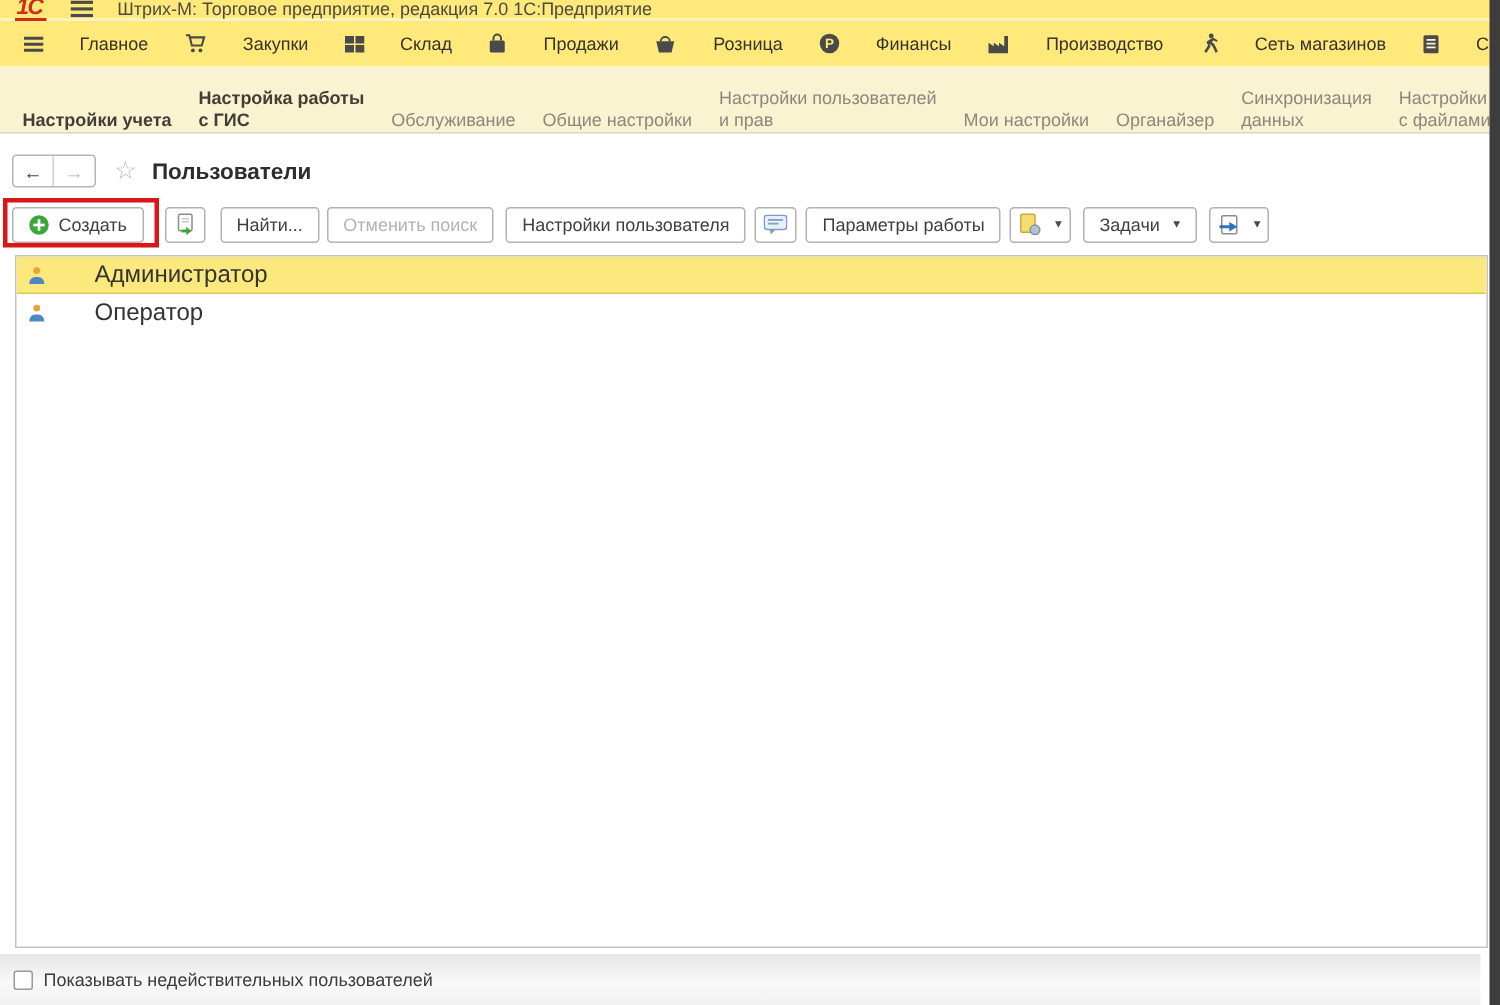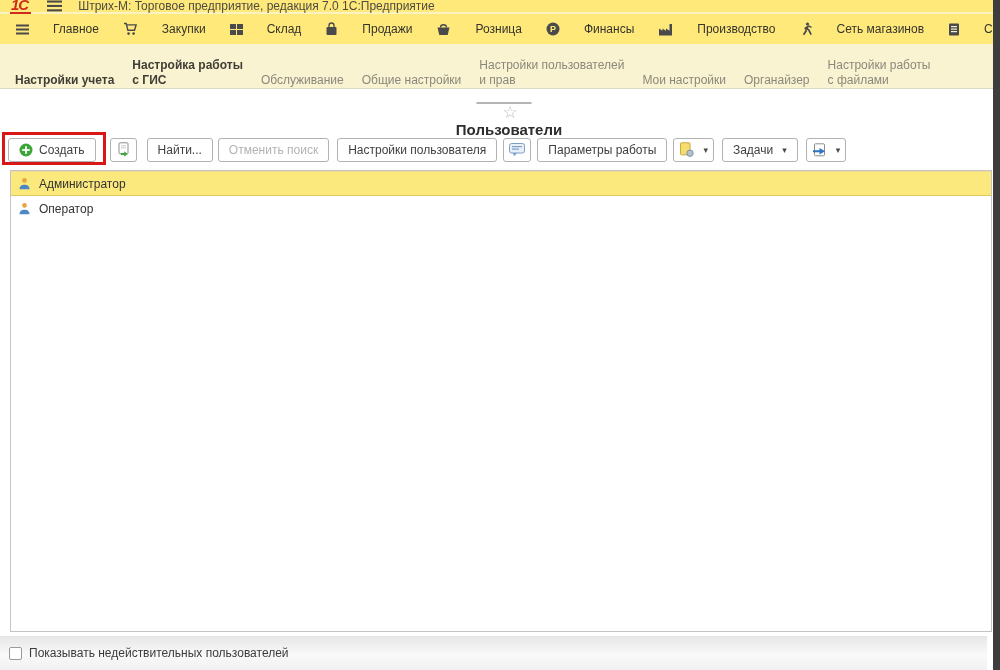--- a/index.html
+++ b/index.html
@@ -19,21 +19,21 @@
   .mb-item:first-child { padding-left:16px; }
   .mb-icon { display:flex; align-items:center; }
 
   
   .subnav { height:45px; background:#faf3d2; border-bottom:1px solid #dbd8c5; display:flex; padding-top:7px; overflow:hidden; white-space:nowrap;align-items:flex-end; }
   .sn-item { font-size:12px; color:#8b887b; margin:0 9px; line-height:15px; cursor:pointer; flex:0 0 auto; }
   .sn-item:first-child { margin-left:15px; }
   .sn-item.em { color:#403e35; font-weight:bold; }
 
   
-  .navrow { display:flex; align-items:center; margin:13px 0 0 8px; height:24px;flex-direction:column; }
+  .navrow { display:flex; align-items:center; margin:13px 0 0 8px; height:24px; }
   .navbtns { display:inline-flex; border:1px solid #b5b5b5; border-radius:3px; overflow:hidden; background:#fff; }
   .navbtn { width:27px; height:20px; display:flex; align-items:center; justify-content:center; font-size:13px; cursor:pointer; }
   .navbtn.back { border-right:1px solid #d2d2d2; color:#474747; }
   .navbtn.back::before { content:"\2190"; }
   .navbtn.fwd { color:#c2c2c2; }
   .navbtn.fwd::before { content:"\2192"; }
   .star { margin-left:12px; color:#bcbcbc; font-size:17px; line-height:17px; cursor:pointer; font-family:"DejaVu Sans",sans-serif; }
   .star::before { content:"\2606"; }
   .page-title { margin-left:10px; font-size:15px; font-weight:bold; color:#2d2d2d; }
 
@@ -41,21 +41,21 @@
   .toolbar { position:relative; display:flex; align-items:center; margin-top:10px; height:27px; }
   .btn { display:inline-flex; align-items:center; gap:6px; height:24px; padding:0 10px; background:#fff; border:1px solid #b2b2b2; border-radius:3px; font-size:12px; color:#3f3f3f; cursor:pointer; flex:0 0 auto; }
   .btn.disabled { color:#b3b3b3; cursor:default; }
   .btn.iconbtn { padding:0 5px; }
   .caret::after { content:"\25BE"; font-family:"DejaVu Sans",sans-serif; font-size:9px; color:#4a4a4a; margin-left:3px; }
   .m8{margin-left:8px}.m14{margin-left:14px}.m10{margin-left:10px}.m5{margin-left:5px}.m6{margin-left:6px}
   .annotation { position:absolute; left:2px; top:-4px; width:104px; height:33px; border:3px solid #da1717; pointer-events:none; }
 
   
   .list-panel { position:absolute; left:10px; right:8px; top:170px; bottom:38px; border:1px solid #c3c3c3; background:#fff; overflow:hidden; }
-  .lrow { height:25px; display:flex; align-items:center; padding-left:7px; font-size:12px; color:#333; cursor:pointer; }
+  .lrow { height:25px; display:flex; align-items:center; padding-left:7px; font-size:16px; color:#333; cursor:pointer;gap:24px; }
   .lrow.selected { background:#fce97d; border-top:1px solid #f0dd92; border-bottom:1px solid #e2c65e; }
   .lrow .name { margin-left:8px; }
 
   
   .footer { position:absolute; left:0; right:13px; bottom:0; height:34px; background:linear-gradient(180deg,#e6e6e6 0%,#f9f9f9 55%,#f1f1f1 100%); display:flex; align-items:center; padding-left:9px; }
   .checkbox { width:13px; height:13px; background:#fff; border:1px solid #9a9a9a; border-radius:2px; cursor:pointer; flex:0 0 auto; }
   .cb-label { margin-left:7px; font-size:12px; color:#3b3b3b; }
 
   .edge { position:absolute; top:0; right:0; width:7px; height:670px; background:#3d3d3d; z-index:40; }
 </style>
@@ -194,20 +194,24 @@
         <div>Настройки пользователей</div>
         <div>и прав</div>
       </div>
     <div class="sn-item">
         <div>Мои настройки</div>
       </div>
     <div class="sn-item">
         <div>Органайзер</div>
       </div>
     <div class="sn-item">
+        <div>Синхронизация</div>
+        <div>данных</div>
+      </div>
+    <div class="sn-item">
         <div>Настройки работы</div>
         <div>с файлами</div>
       </div>
 
   </div>
 
   <div class="navrow">
     <div class="navbtns">
       <span class="navbtn back">
           <span></span>

